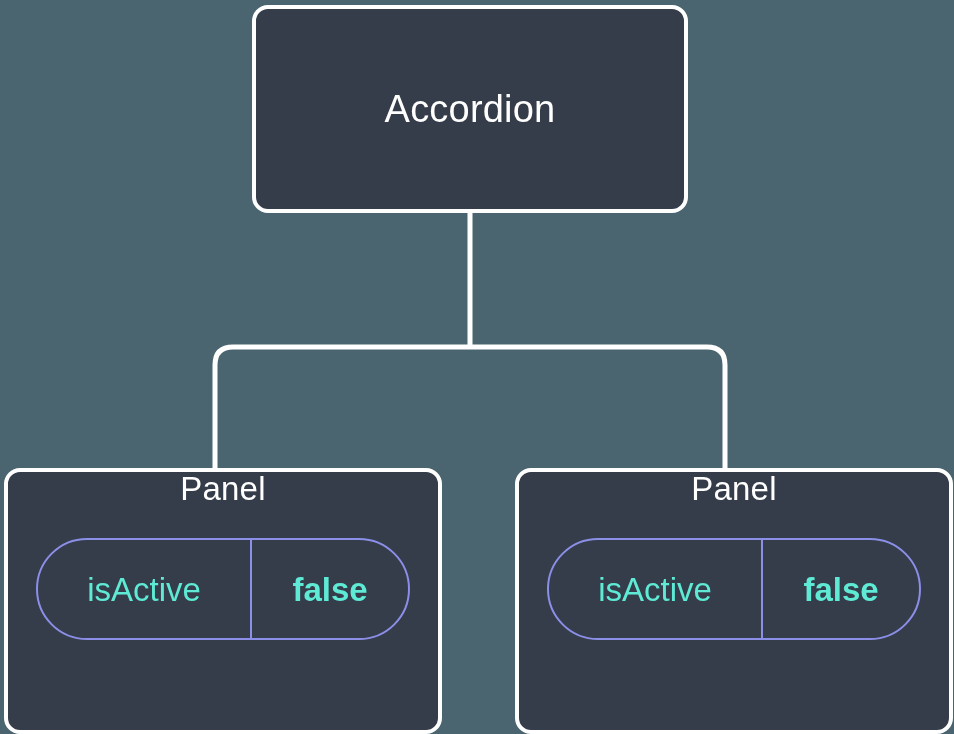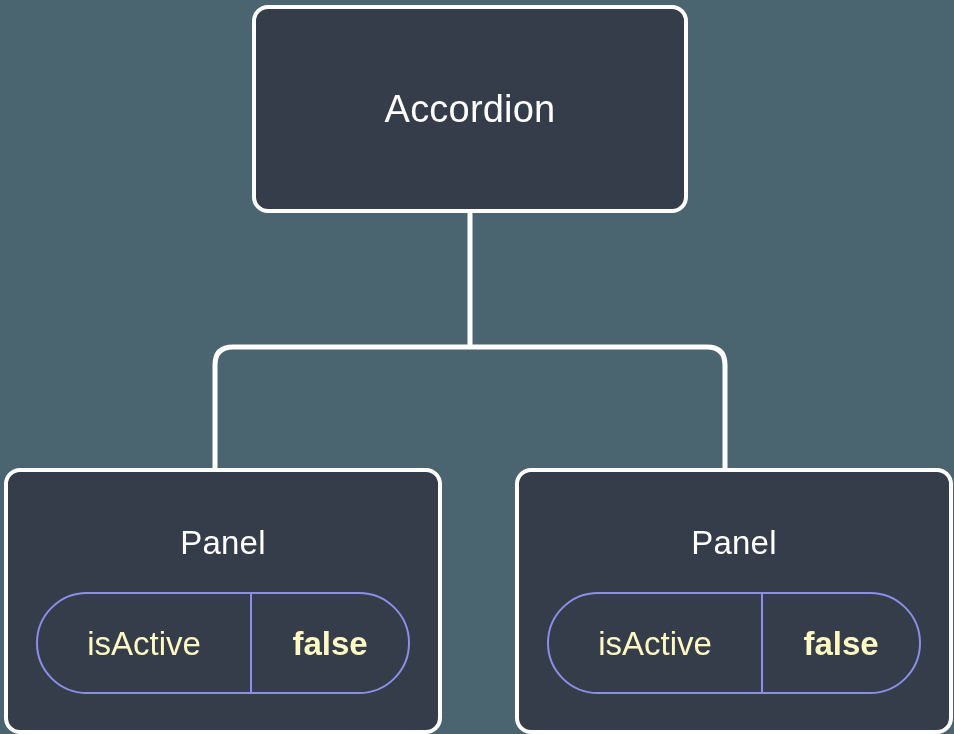--- a/index.html
+++ b/index.html
@@ -81,21 +81,20 @@
     white-space: nowrap;
   }
 
   .node-root .node-title {
     font-size: 38px;
   }
 
   .node-child-left .node-title,
   .node-child-right .node-title {
     font-size: 33px;
-    margin-top: 54px;
   }
 
   
   .prop-pill {
     margin-top: 33px;
     height: 102px;
     box-sizing: border-box;
     border: 2px solid #8b8fe8;
     border-radius: 52px;
     display: flex;
@@ -104,21 +103,21 @@
   }
 
   .node-child-left .prop-pill  { width: 374px; }
   .node-child-right .prop-pill { width: 374px; }
 
   .prop-key,
   .prop-value {
     display: flex;
     align-items: center;
     justify-content: center;
-    color: #fef9c3;
+    color: #5eead4;
     font-size: 33px;
     line-height: 1;
     white-space: nowrap;
     box-sizing: border-box;
   }
 
   .prop-key {
     flex: 0 0 214px;
     border-right: 2px solid #8b8fe8;
   }

